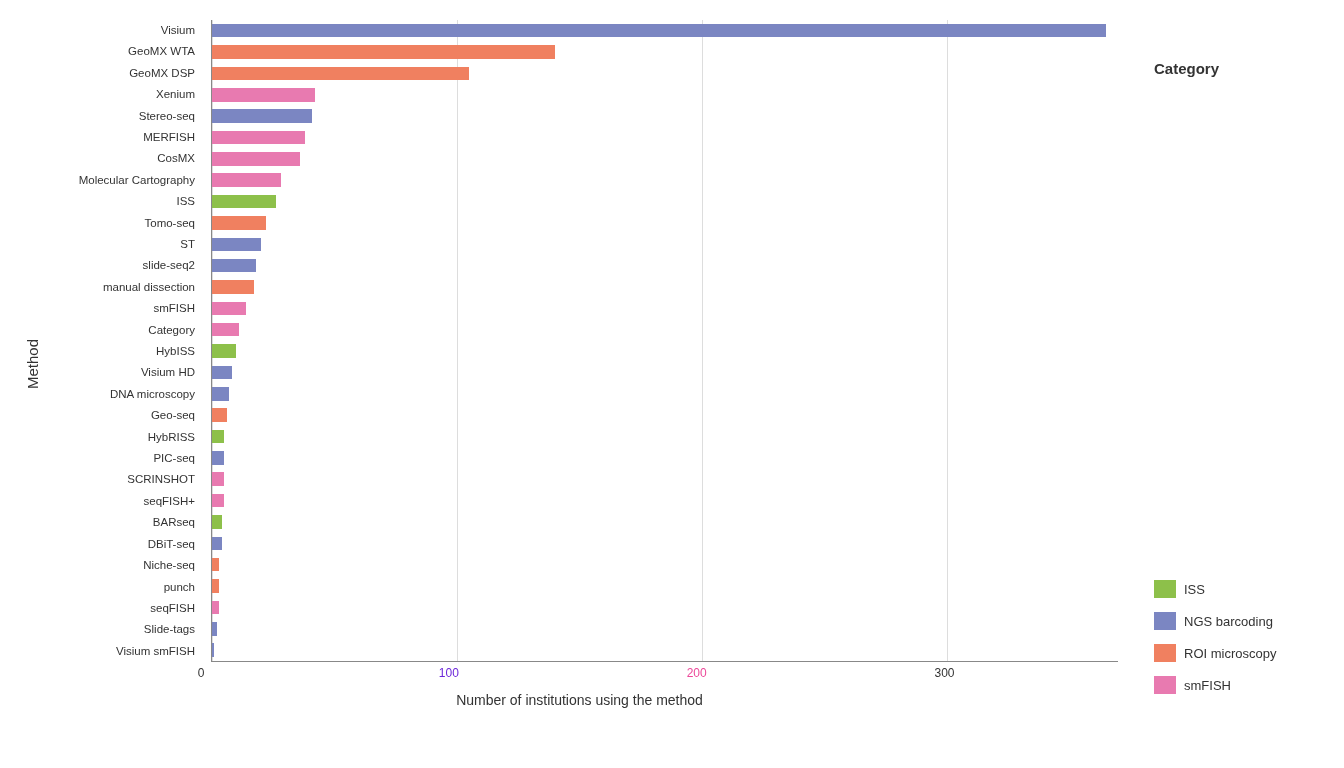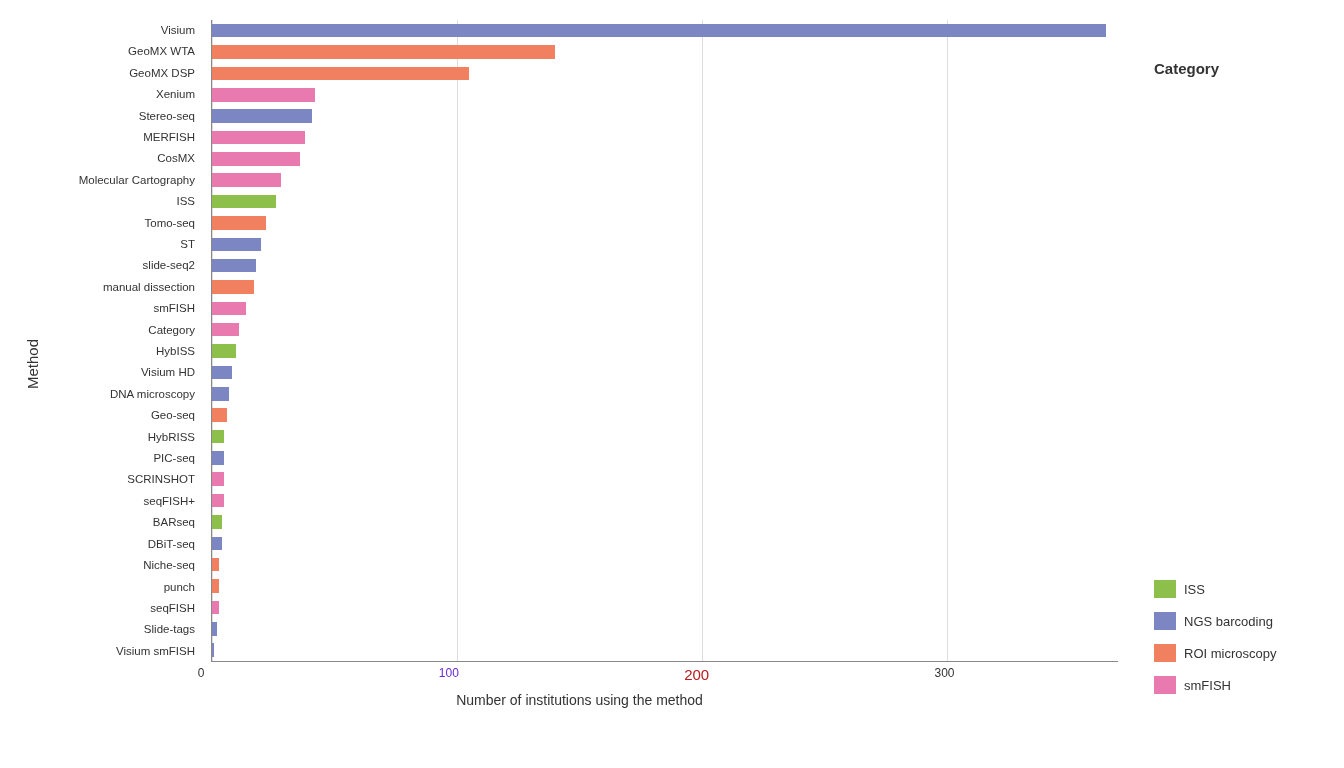--- a/index.html
+++ b/index.html
@@ -297,21 +297,21 @@
                   <div class="bar" style="width: 0.27027%; background-color: rgb(123, 134, 194);"></div>
                 </div>
               </div>
           </div>
         </div>
 
         <div class="x-axis-labels" id="x-axis-labels" style="position: relative; height: 20px; margin-left: 160px; flex: 0 0 20px;">
             <div style="display: flex; flex: 1 1 0%; position: relative;">
               <span class="x-tick" style="position: absolute; left: 0%; transform: translateX(-50%); font-size: 12px; color: rgb(51, 51, 51);">0</span>
               <span class="x-tick" style="position: absolute; left: 27.027%; transform: translateX(-50%); font-size: 12px; color: #6d28d9;">100</span>
-              <span class="x-tick" style="position: absolute; left: 54.0541%; transform: translateX(-50%); font-size: 15px; color: #b91c1c;">200</span>
+              <span class="x-tick" style="position: absolute; left: 54.0541%; transform: translateX(-50%); font-size: 12px; color: #ec4899;">200</span>
               <span class="x-tick" style="position: absolute; left: 81.0811%; transform: translateX(-50%); font-size: 12px; color: rgb(51, 51, 51);">300</span>
             </div>
           </div>
         <div class="x-axis-title">Number of institutions using the method</div>
       </div>
 
       <div class="legend">
         <div class="legend-title">Category</div>
         <div id="legend-items">
             <div class="legend-item">

